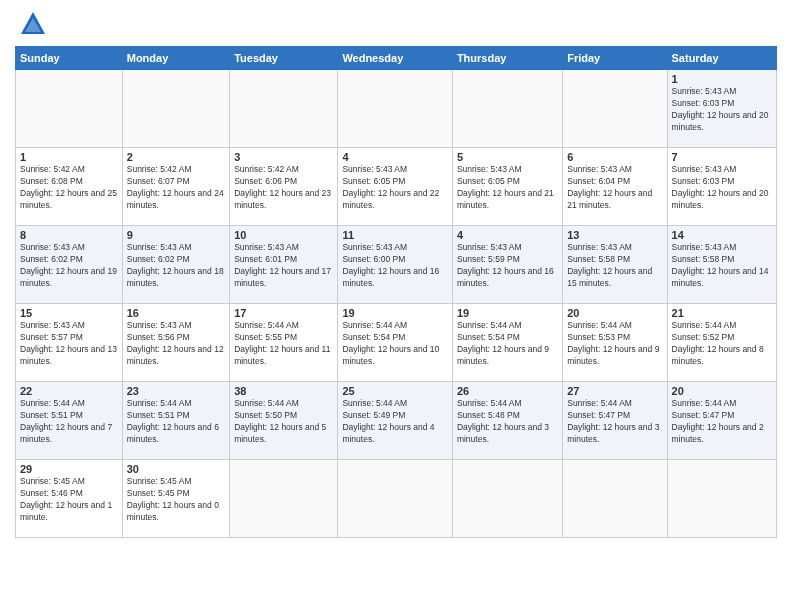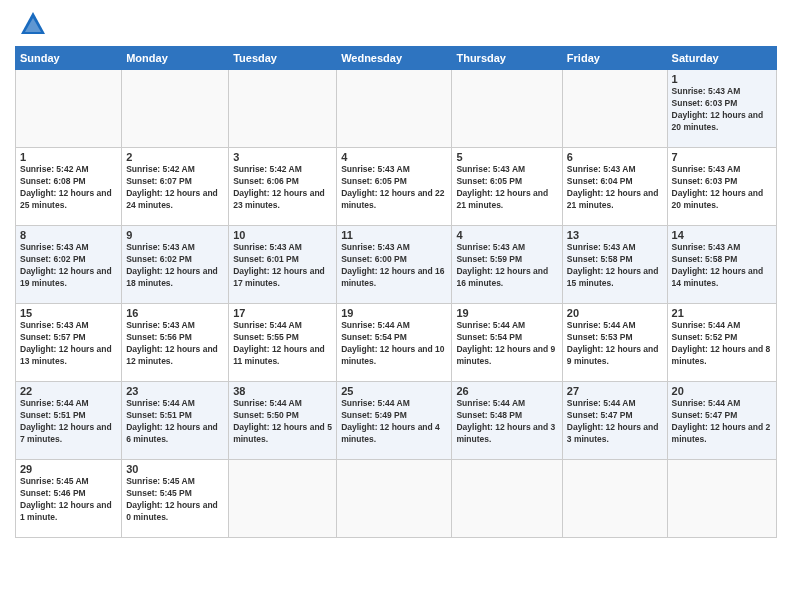--- a/index.html
+++ b/index.html
@@ -92,21 +92,20 @@
     }
     .day-num {
       font-size: 11px;
       font-weight: bold;
       display: block;
       margin-bottom: 1px;
     }
     .day-info {
       font-size: 8.5px;
       line-height: 1.4;
-      font-weight: bold;
     }
     .empty-cell {
       background: #f9f9f9 !important;
     }
   </style>
 </head>
 <body>
 
 <div class="page">
   <div class="header">

